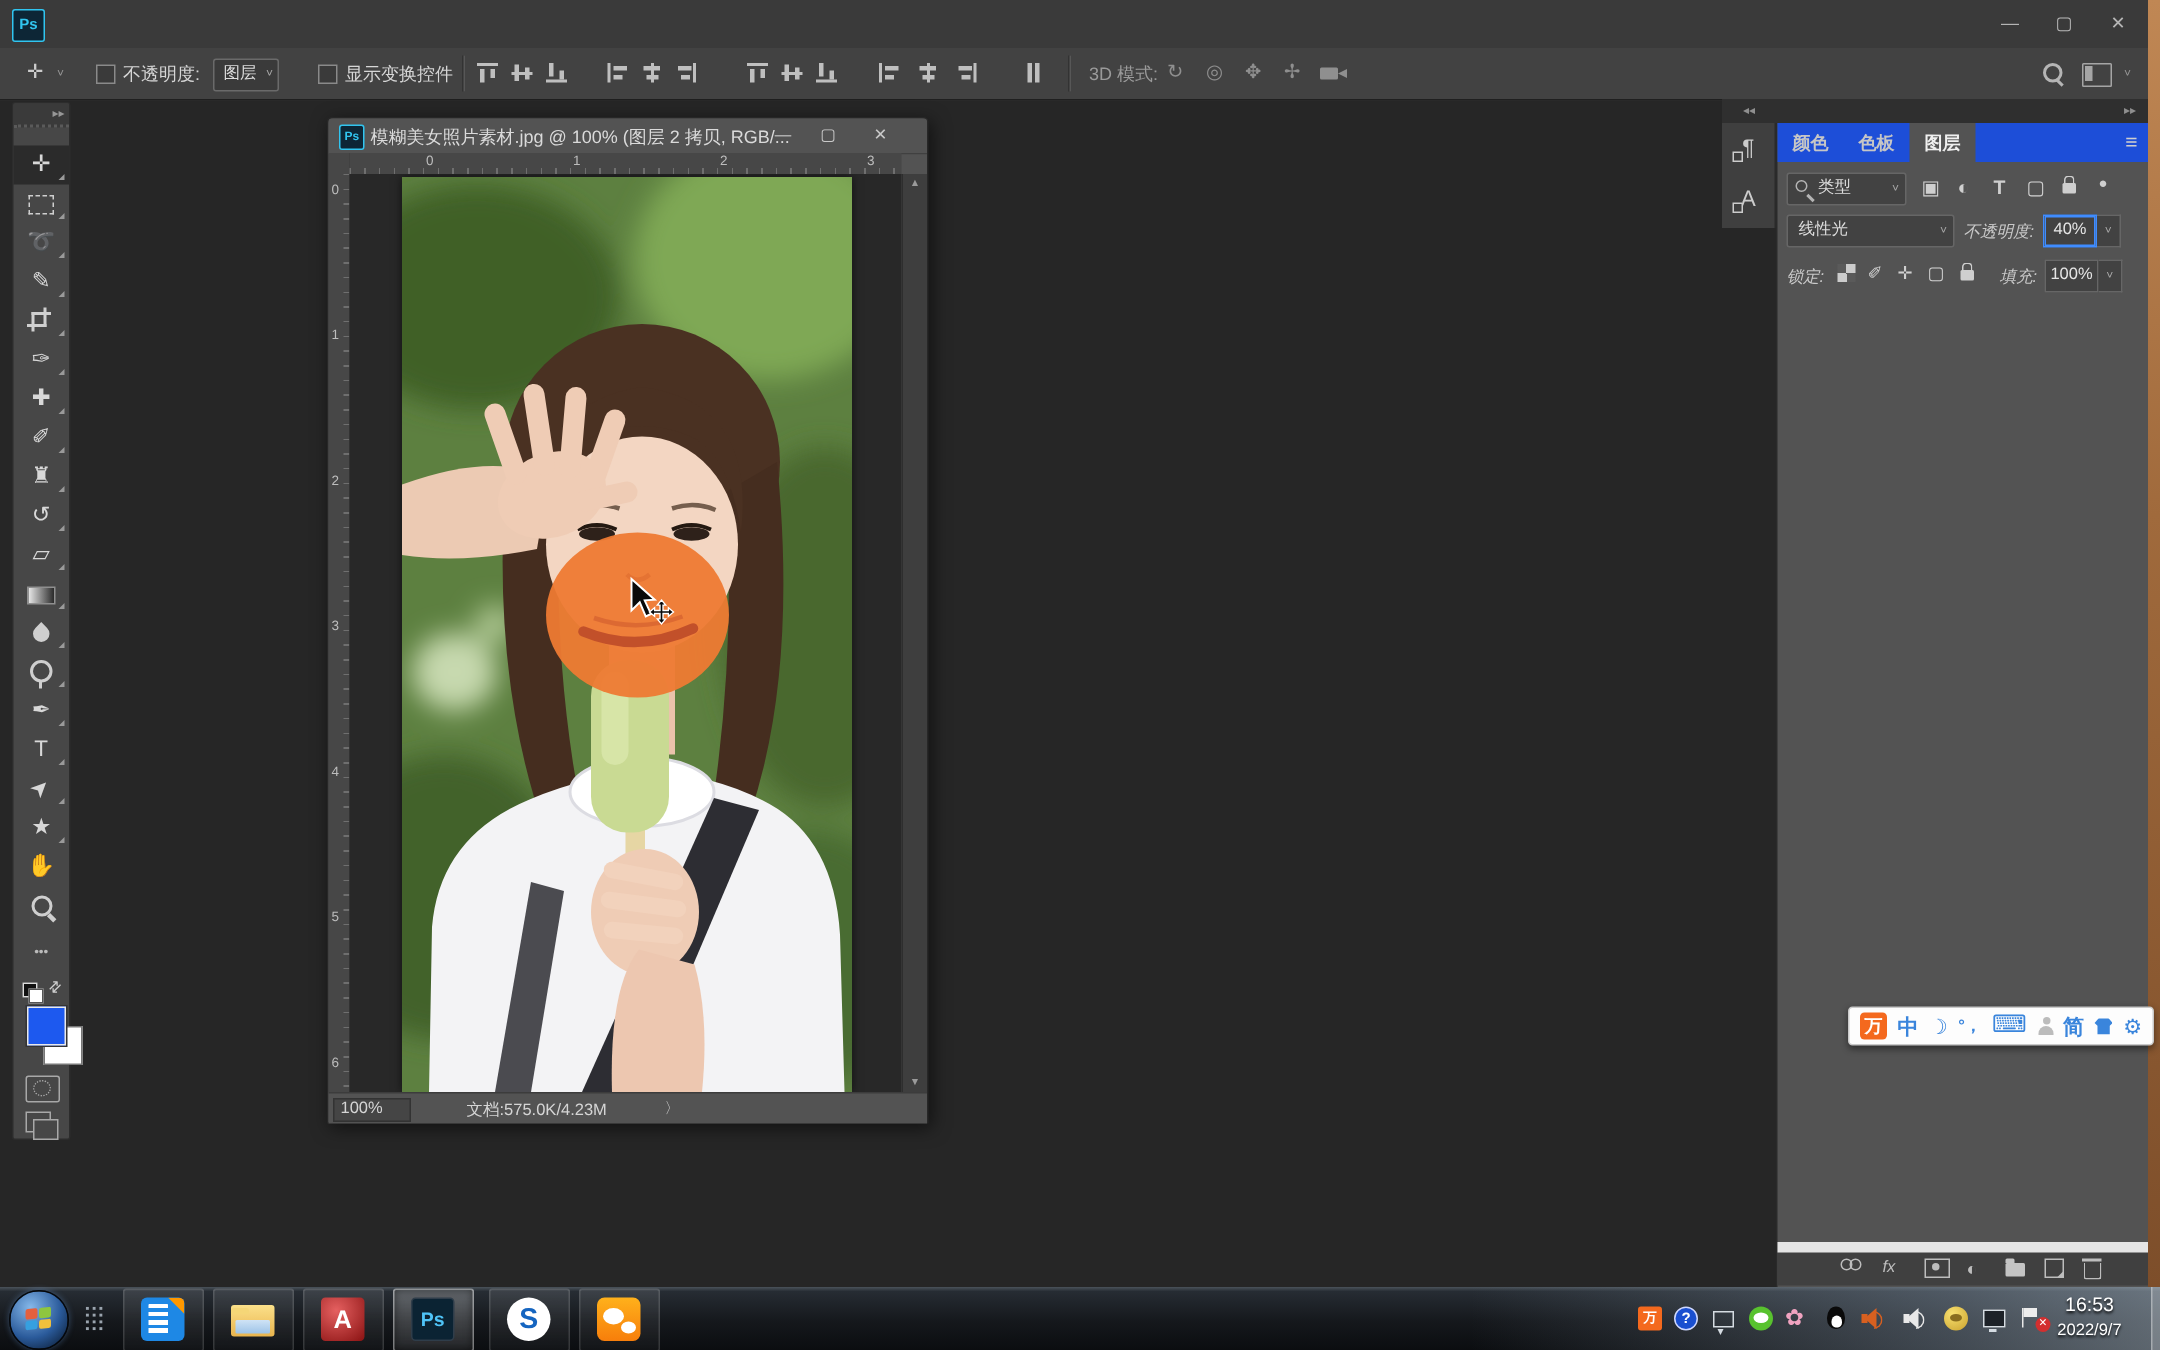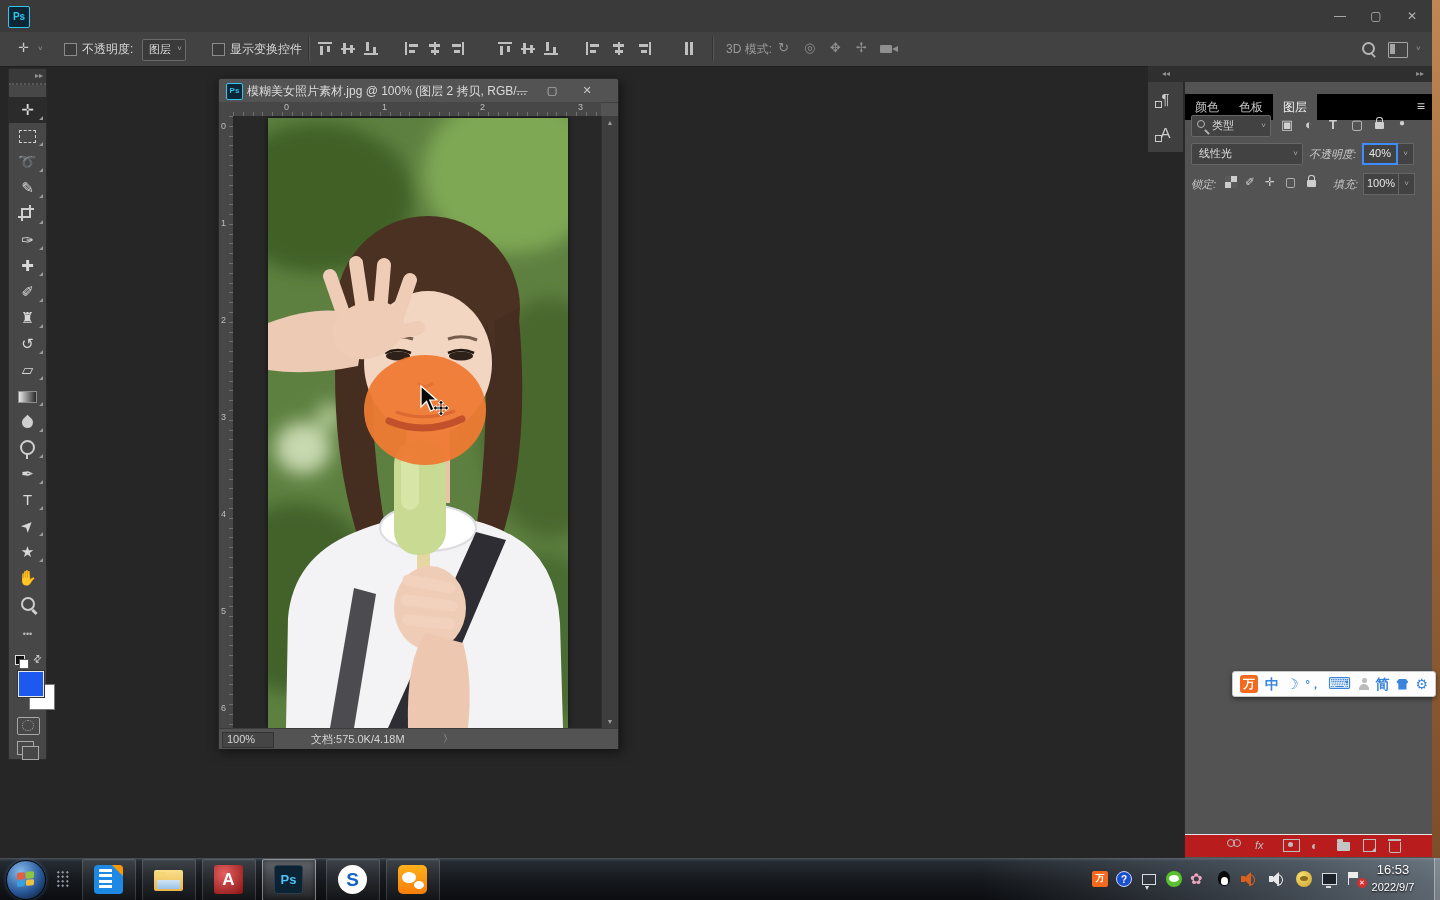--- a/index.html
+++ b/index.html
@@ -84,21 +84,21 @@
   .dw-status{left:0;top:649px;width:100%;height:20px;background:#535353;border-top:1px solid #3c3c3c;}
   .zoombox{left:3px;top:3px;width:46px;height:14px;background:#454545;border:1px solid #333;font-size:11px;color:#d5d5d5;line-height:13px;padding-left:4px;}
   .docinfo{left:92px;top:3px;font-size:11px;color:#d5d5d5;}
   .statchev{left:224px;top:3px;font-size:10px;color:#c5c5c5;}
   
   .dock-top{left:1148px;top:66px;width:284px;height:16px;background:#2f2f2f;color:#8f8f8f;font-size:8px;line-height:15px;}
   .mini-dock{left:1148px;top:82px;width:35px;height:70px;background:#3f3f3f;border-right:1px solid #2a2a2a;}
   .mdb{left:0;width:35px;height:33px;text-align:center;color:#cccccc;font-size:15px;line-height:33px;}
   .mdb .sq{position:absolute;left:7px;bottom:7px;width:5px;height:5px;border:1px solid #ccc;background:#3f3f3f;}
   .dock{left:1184px;top:82px;width:248px;height:776px;background:#535353;border-left:1px solid #2a2a2a;}
-  .tabs{left:0;top:12px;width:100%;height:26px;background:#000000;}
+  .tabs{left:0;top:0;width:100%;height:26px;background:#1d4ed8;font-weight:bold;}
   .tab{position:absolute;top:0;height:26px;line-height:26px;text-align:center;font-size:12px;color:#c6c6c6;padding:0 10px;}
   .tab.active{background:#535353;color:#efefef;}
   .hamb{right:8px;top:4px;color:#cfcfcf;font-size:14px;}
   .frow{left:0;width:100%;height:28px;}
   .typebox{left:6px;top:3px;width:78px;height:20px;background:#424242;border:1px solid #666;border-radius:2px;color:#ddd;font-size:11px;line-height:19px;}
   .typebox .cv{position:absolute;right:4px;top:0;font-size:8px;color:#aaa;}
   .fic{position:absolute;top:5px;color:#cfcfcf;font-size:13px;}
   .selbox{height:20px;background:#424242;border:1px solid #666;border-radius:2px;color:#ddd;font-size:11px;line-height:19px;padding:0 16px 0 7px;}
   .selbox .cv{position:absolute;right:4px;top:0;font-size:8px;color:#aaa;}
   .plab{font-size:11px;color:#c9c9c9;font-style:italic;}
@@ -114,21 +114,21 @@
   .lrow.sel{background:#6d6d6d;}
   .eyecell{position:absolute;left:0;top:0;width:28px;height:89px;border-right:1px solid #474747;}
   .eye{position:absolute;left:7px;top:40px;width:15px;height:9px;border:1.5px solid #d2d2d2;border-radius:50%;}
   .eye::after{content:"";position:absolute;left:50%;top:50%;width:4px;height:4px;margin:-2px 0 0 -2px;background:#d2d2d2;border-radius:50%;}
   .thumb{position:absolute;left:31px;top:5px;width:45px;height:79px;border:1px solid #1c1c1c;background:#9b9b9b;overflow:hidden;}
   .thumb.lighter{background:#a9a9a9;}
   .thumb svg{display:block;width:100%;height:100%;}
   .selcor{position:absolute;width:9px;height:9px;border:2px solid #fff;}
   .lname{position:absolute;left:86px;top:38px;font-size:12px;color:#e3e3e3;white-space:nowrap;}
   .rowlock{position:absolute;right:34px;top:40px;}
-  .dock-bottom{position:absolute;left:0;bottom:1px;width:100%;height:22px;border-top:1px solid #e5e5e5;background:#b91c1c;}
+  .dock-bottom{position:absolute;left:0;bottom:1px;width:100%;height:22px;border-top:7px solid #e5e5e5;background:#404040;}
   .dbi{position:absolute;top:4px;color:#bdbdbd;font-size:12px;}
   .chain{width:15px;height:8px;}
   .chain::before,.chain::after{content:"";position:absolute;width:6px;height:6px;border:1.5px solid #bdbdbd;border-radius:50%;top:0;}
   .chain::before{left:0;}.chain::after{left:6px;}
   .maskic{width:15px;height:11px;border:1.5px solid #bdbdbd;}
   .maskic::after{content:"";position:absolute;left:4px;top:2px;width:5px;height:5px;border-radius:50%;background:#bdbdbd;}
   .folder{width:13px;height:9px;background:#c4c4c4;border-radius:1px;margin-top:3px;}
   .folder::before{content:"";position:absolute;top:-3px;left:0;width:6px;height:3px;background:#c4c4c4;border-radius:1px 1px 0 0;}
   .newlayer{width:11px;height:11px;border:1.5px solid #bdbdbd;}
   .newlayer::after{content:"";position:absolute;right:-1px;bottom:-1px;width:0;height:0;border-left:5px solid transparent;border-bottom:5px solid #bdbdbd;}
@@ -373,21 +373,21 @@
         <path d="M128,294 Q157,304 187,293" stroke="#d4602f" stroke-width="3" fill="none" opacity=".7"></path>
         <path d="M150,265 Q157,272 165,265" stroke="#dd6a2e" stroke-width="3" fill="none" opacity=".6"></path>
       </svg>
     </div>
     <div class="abs vsb">
       <span class="ar" style="top:3px">▲</span>
       <span class="ar" style="bottom:3px">▼</span>
     </div>
     <div class="abs dw-status">
       <span class="abs zoombox">100%</span>
-      <span class="abs docinfo">文档:575.0K/4.18M</span>
+      <span class="abs docinfo">文档:575.0K/4.23M</span>
       <span class="abs statchev">〉</span>
     </div>
   </div>
 
   <svg class="abs cursor" viewBox="0 0 34 34">
     <path d="M4,2 L4,23 L9.5,17.5 L13.5,27 L17,25.3 L12.8,16.2 L19.5,15.8 Z" fill="#0a0a0a" stroke="#fff" stroke-width="1.3"></path>
     <g transform="translate(15,15)">
       <path d="M9,1 L11.8,4.4 L10,4.4 L10,8 L13.6,8 L13.6,6.2 L17,9 L13.6,11.8 L13.6,10 L10,10 L10,13.6 L11.8,13.6 L9,17 L6.2,13.6 L8,13.6 L8,10 L4.4,10 L4.4,11.8 L1,9 L4.4,6.2 L4.4,8 L8,8 L8,4.4 L6.2,4.4 Z" fill="#0a0a0a" stroke="#fff" stroke-width="0.9"></path>
     </g>
   </svg>

